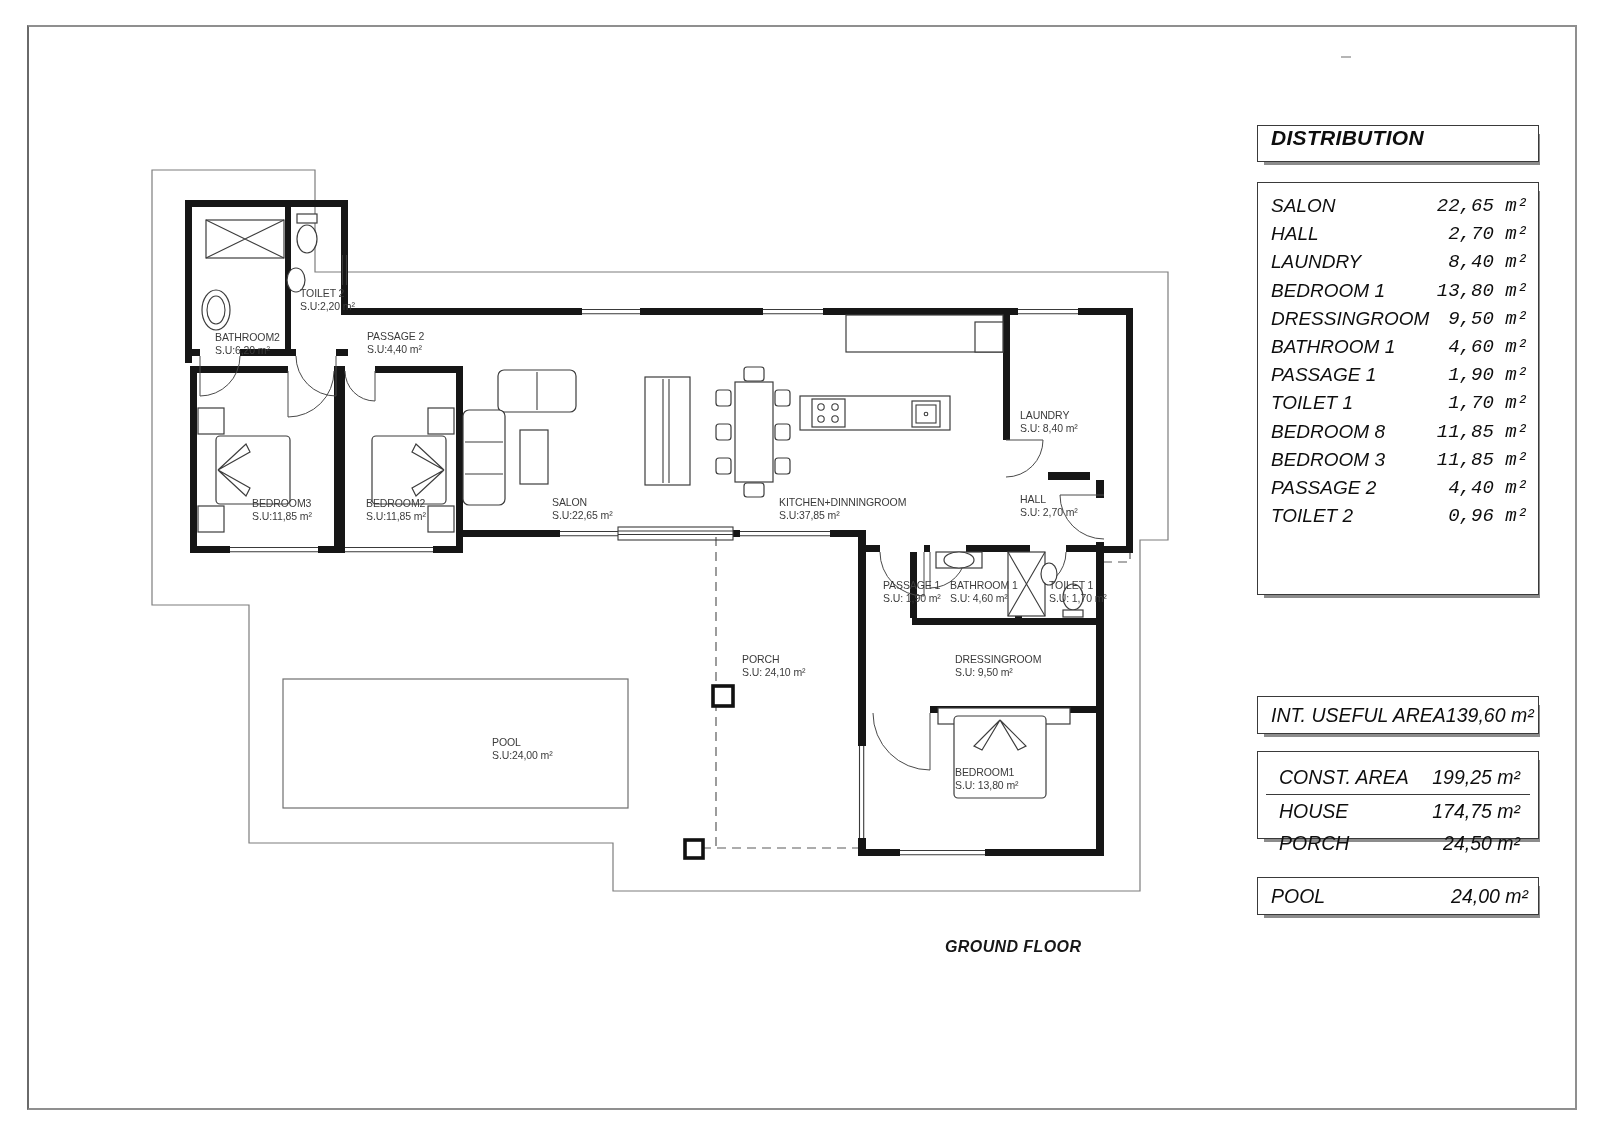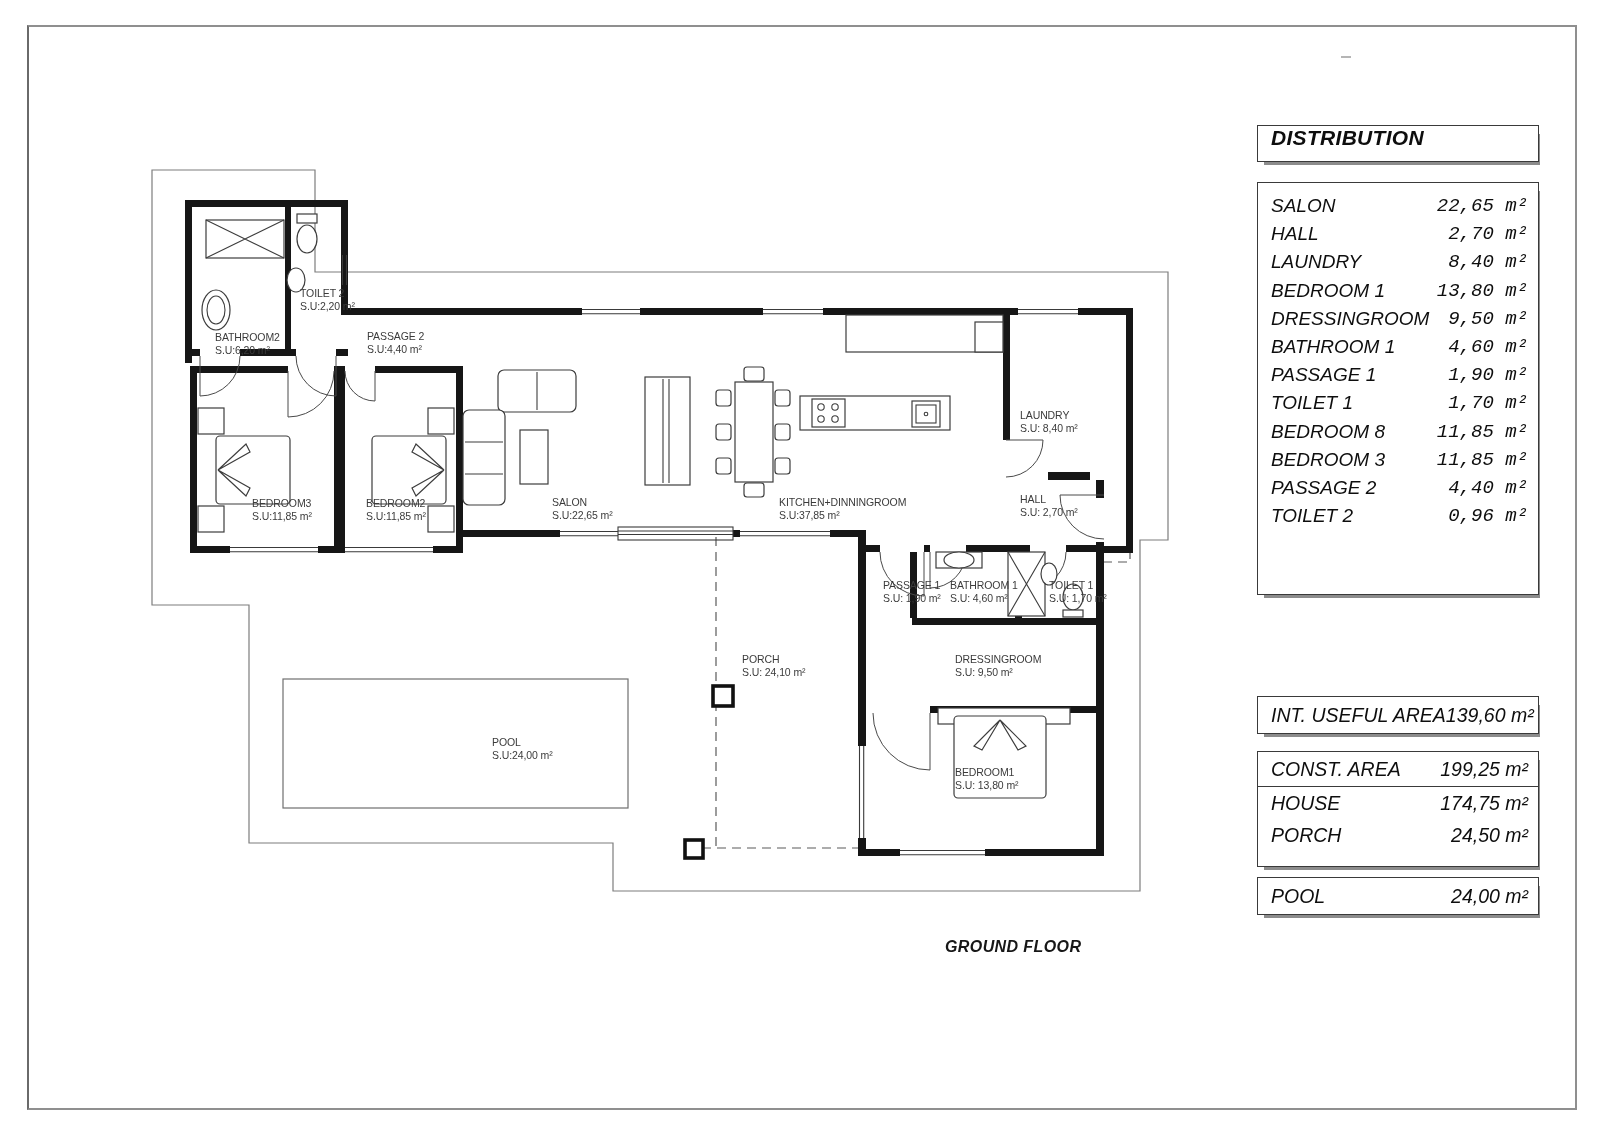--- a/index.html
+++ b/index.html
@@ -15,21 +15,21 @@
              border:1.6px solid #3a3a3a;box-shadow:4px 6px 0 -3px #8c8c8c;
              font-style:italic;color:#0e0e0e;box-sizing:border-box;}
   .header-box{top:125px;height:37px;display:flex;padding-left:13px;
               font-size:21px;font-weight:bold;letter-spacing:.3px;}
   .rooms-box{top:182px;height:413px;padding:9px 10px 0 13px;}
   .room-row{display:flex;justify-content:space-between;font-size:19px;line-height:28.2px;white-space:nowrap;}
   .room-row .val{text-align:right;font-family:Liberation Mono, monospace;}
   .sum-box{display:flex;align-items:center;justify-content:space-between;
            padding:0 10px 0 13px;font-size:19.5px;height:38px;white-space:nowrap;}
   .sum-int{top:652px;margin-top:44px;} .sum-porch{top:686px;} .sum-pool{top:877px;}
-  .const-box{top:751px;height:116px;padding:0;}
+  .const-box{top:751px;height:88px;padding:8px;}
   .const-row{display:flex;justify-content:space-between;padding:0 10px 0 13px;
              font-size:19.5px;line-height:32px;white-space:nowrap;}
   .const-row.first{border-bottom:1.4px solid #3a3a3a;line-height:34px;}
 
   .floor-title{position:absolute;left:945px;top:938px;width:220px;
                font-size:16px;font-weight:bold;font-style:italic;color:#171717;
                letter-spacing:.4px;white-space:nowrap;}
 
   
   .wall{fill:#161616;}

